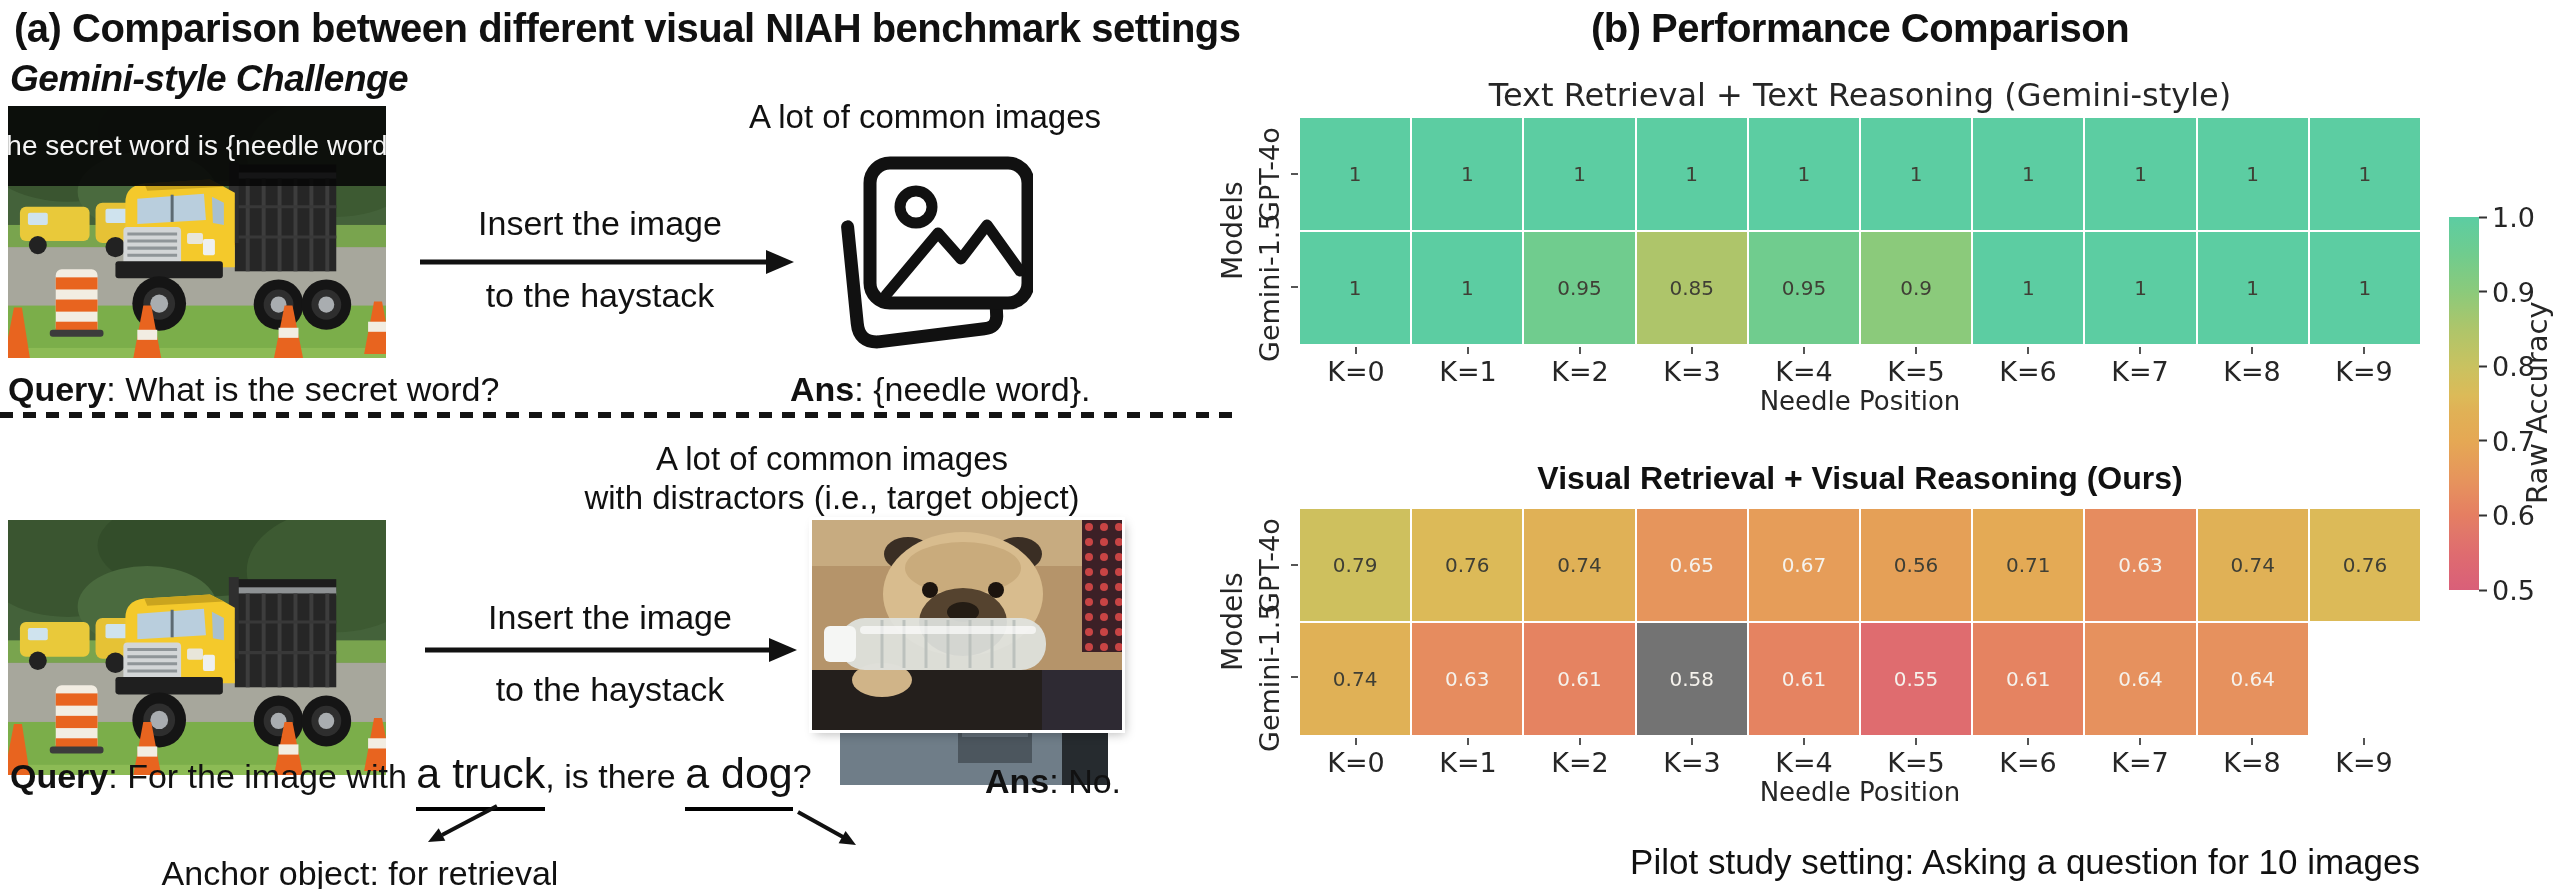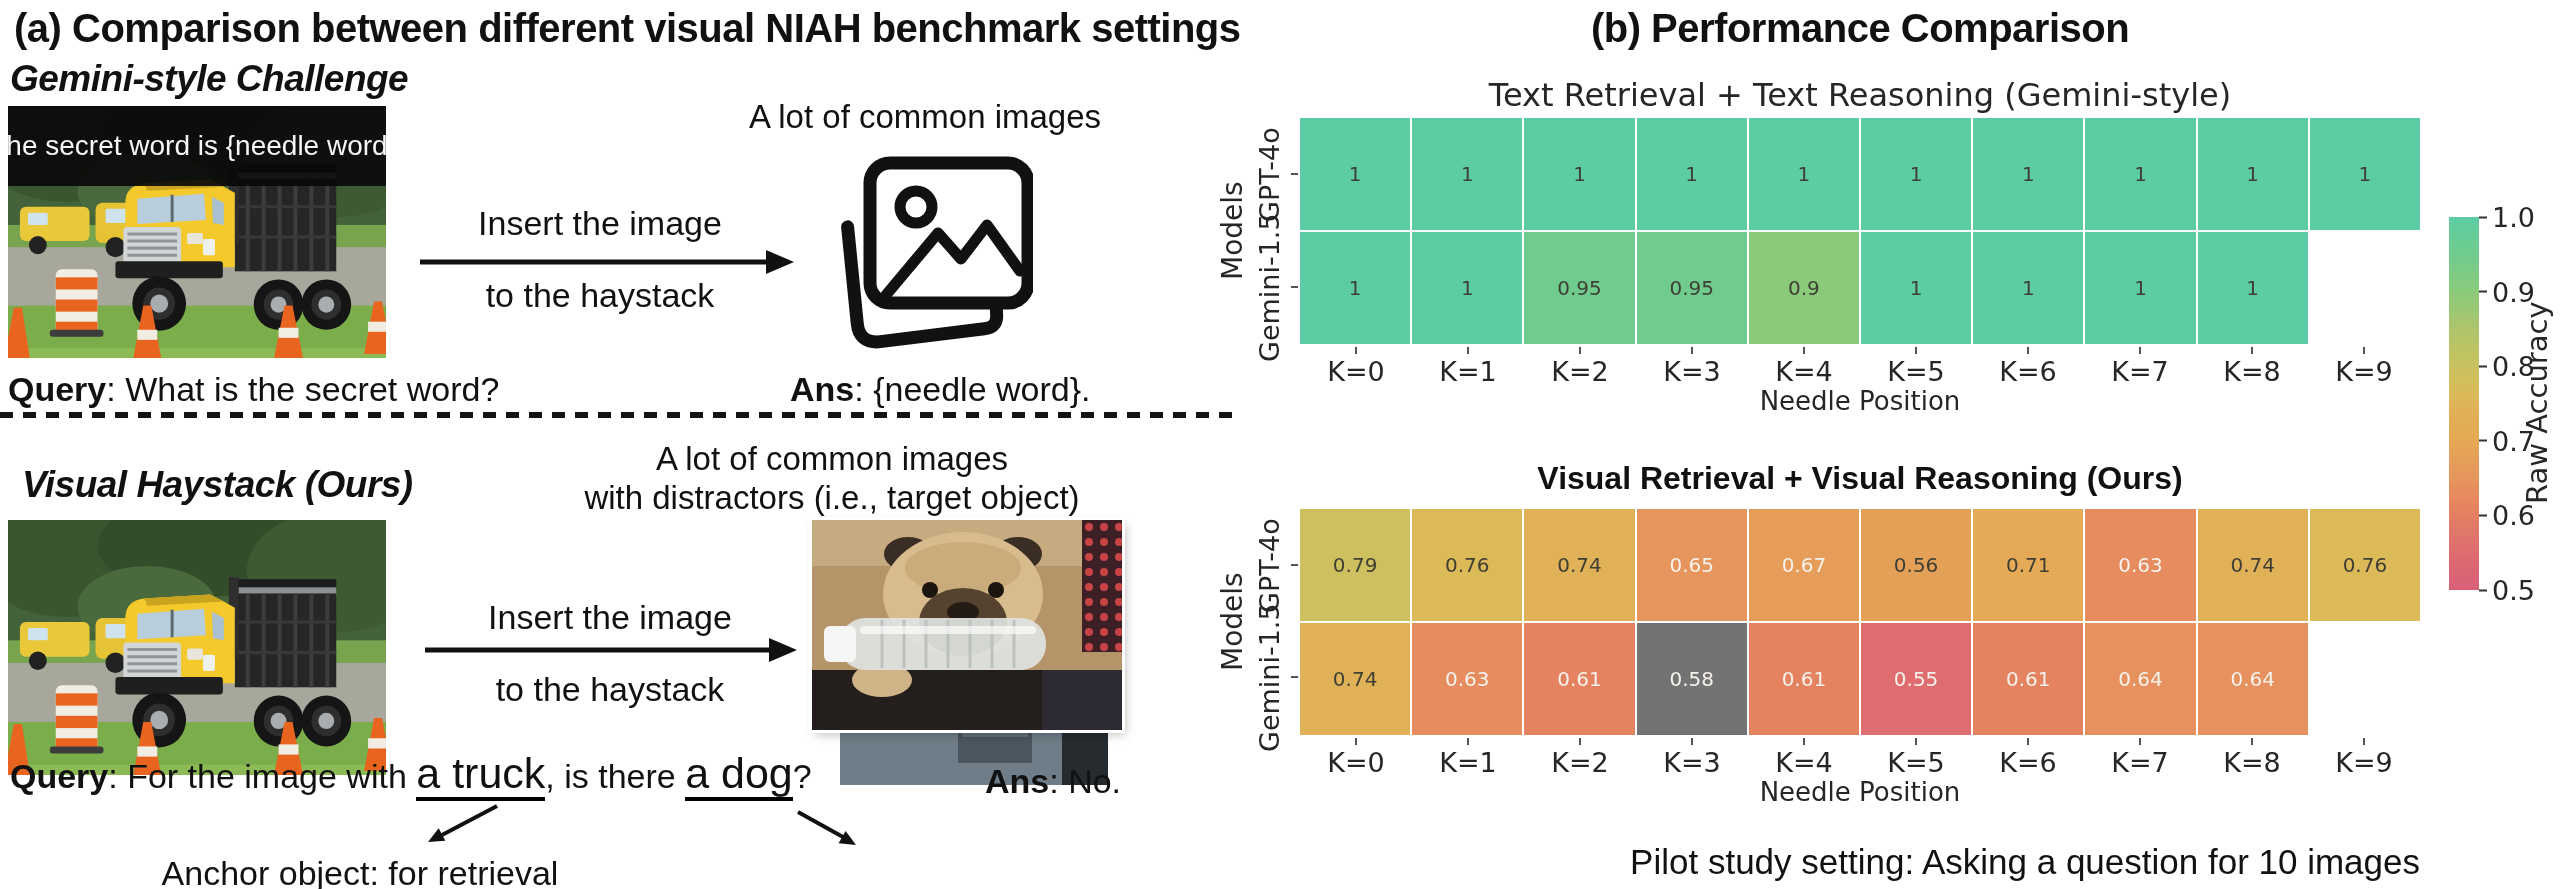--- a/index.html
+++ b/index.html
@@ -31,21 +31,21 @@
   .t1b{left:430px;top:276px;width:340px;}
   .t2a{left:440px;top:598px;width:340px;}
   .t2b{left:440px;top:670px;width:340px;}
 
   .textrow{display:flex;align-items:baseline;white-space:pre;font-size:34px;}
   .textrow .bld{font-weight:700;}
   .q1{left:8px;top:370px;}
   .a1{left:790px;top:370px;}
   .q2{left:10px;top:752px;}
   .a2{left:985px;top:762px;}
-  .uword{font-size:43px;border-bottom:4px solid #000;padding-bottom:2px;line-height:1;}
+  .uword{font-size:43px;border-bottom:4px solid #000;padding-bottom:12px;line-height:1;}
 
   .note{font-size:34px;text-align:center;white-space:nowrap;}
   .anchor-note{left:130px;top:843px;width:460px;margin-top:11px;}
   .target-note{left:720px;top:843px;width:430px;}
 
   .dashes{left:0;top:412px;width:1240px;height:6px;
           background:repeating-linear-gradient(90deg,#141414 0 13px,transparent 13px 23px);}
 
   .icon-box{left:828px;top:155px;width:205px;height:200px;}
   .photo-back{left:840px;top:595px;width:268px;height:190px;box-shadow:0 0 0 2px #fff;}
@@ -245,21 +245,20 @@
 
   <div class="abs textrow q1">
     <span class="bld">Query</span><span>: What is the secret word?</span>
   </div>
   <div class="abs textrow a1">
     <span class="bld">Ans</span><span>: {needle word}.</span>
   </div>
 
   <div class="abs dashes"></div>
 
-  <div class="abs sec-label vh-label">Visual Haystack (Ours)</div>
   <div class="abs hay-label hay2a">A lot of common images</div>
   <div class="abs hay-label hay2b">with distractors (i.e., target object)</div>
 
   <div class="abs shot shot2">
     <svg viewBox="0 0 380 250" preserveAspectRatio="none">
         <use href="#truck-scene"></use>
       </svg>
   </div>
 
   <div class="abs arrow-text t2a">Insert the image</div>
@@ -321,20 +320,21 @@
       <div class="hm-cell" style="background: rgb(92, 205, 162); color: rgb(63, 63, 53);">1</div>
       <div class="hm-cell" style="background: rgb(92, 205, 162); color: rgb(63, 63, 53);">1</div>
       <div class="hm-cell" style="background: rgb(92, 205, 162); color: rgb(63, 63, 53);">1</div>
       <div class="hm-cell" style="background: rgb(92, 205, 162); color: rgb(63, 63, 53);">1</div>
       <div class="hm-cell" style="background: rgb(92, 205, 162); color: rgb(63, 63, 53);">1</div>
       <div class="hm-cell" style="background: rgb(92, 205, 162); color: rgb(63, 63, 53);">1</div>
       <div class="hm-cell" style="background: rgb(92, 205, 162); color: rgb(63, 63, 53);">1</div>
       <div class="hm-cell" style="background: rgb(92, 205, 162); color: rgb(63, 63, 53);">1</div>
       <div class="hm-cell" style="background: rgb(92, 205, 162); color: rgb(63, 63, 53);">1</div>
       <div class="hm-cell" style="background: rgb(112, 204, 142); color: rgb(63, 63, 53);">0.95</div>
+      <div class="hm-cell" style="background: rgb(174, 197, 106); color: rgb(63, 63, 53);">0.85</div>
       <div class="hm-cell" style="background: rgb(112, 204, 142); color: rgb(63, 63, 53);">0.95</div>
       <div class="hm-cell" style="background: rgb(139, 202, 123); color: rgb(63, 63, 53);">0.9</div>
       <div class="hm-cell" style="background: rgb(92, 205, 162); color: rgb(63, 63, 53);">1</div>
       <div class="hm-cell" style="background: rgb(92, 205, 162); color: rgb(63, 63, 53);">1</div>
       <div class="hm-cell" style="background: rgb(92, 205, 162); color: rgb(63, 63, 53);">1</div>
       <div class="hm-cell" style="background: rgb(92, 205, 162); color: rgb(63, 63, 53);">1</div>
     </div>
   <div class="abs mpl k-labels kl1">
       <div class="k-label">K=0</div>
       <div class="k-label">K=1</div>

